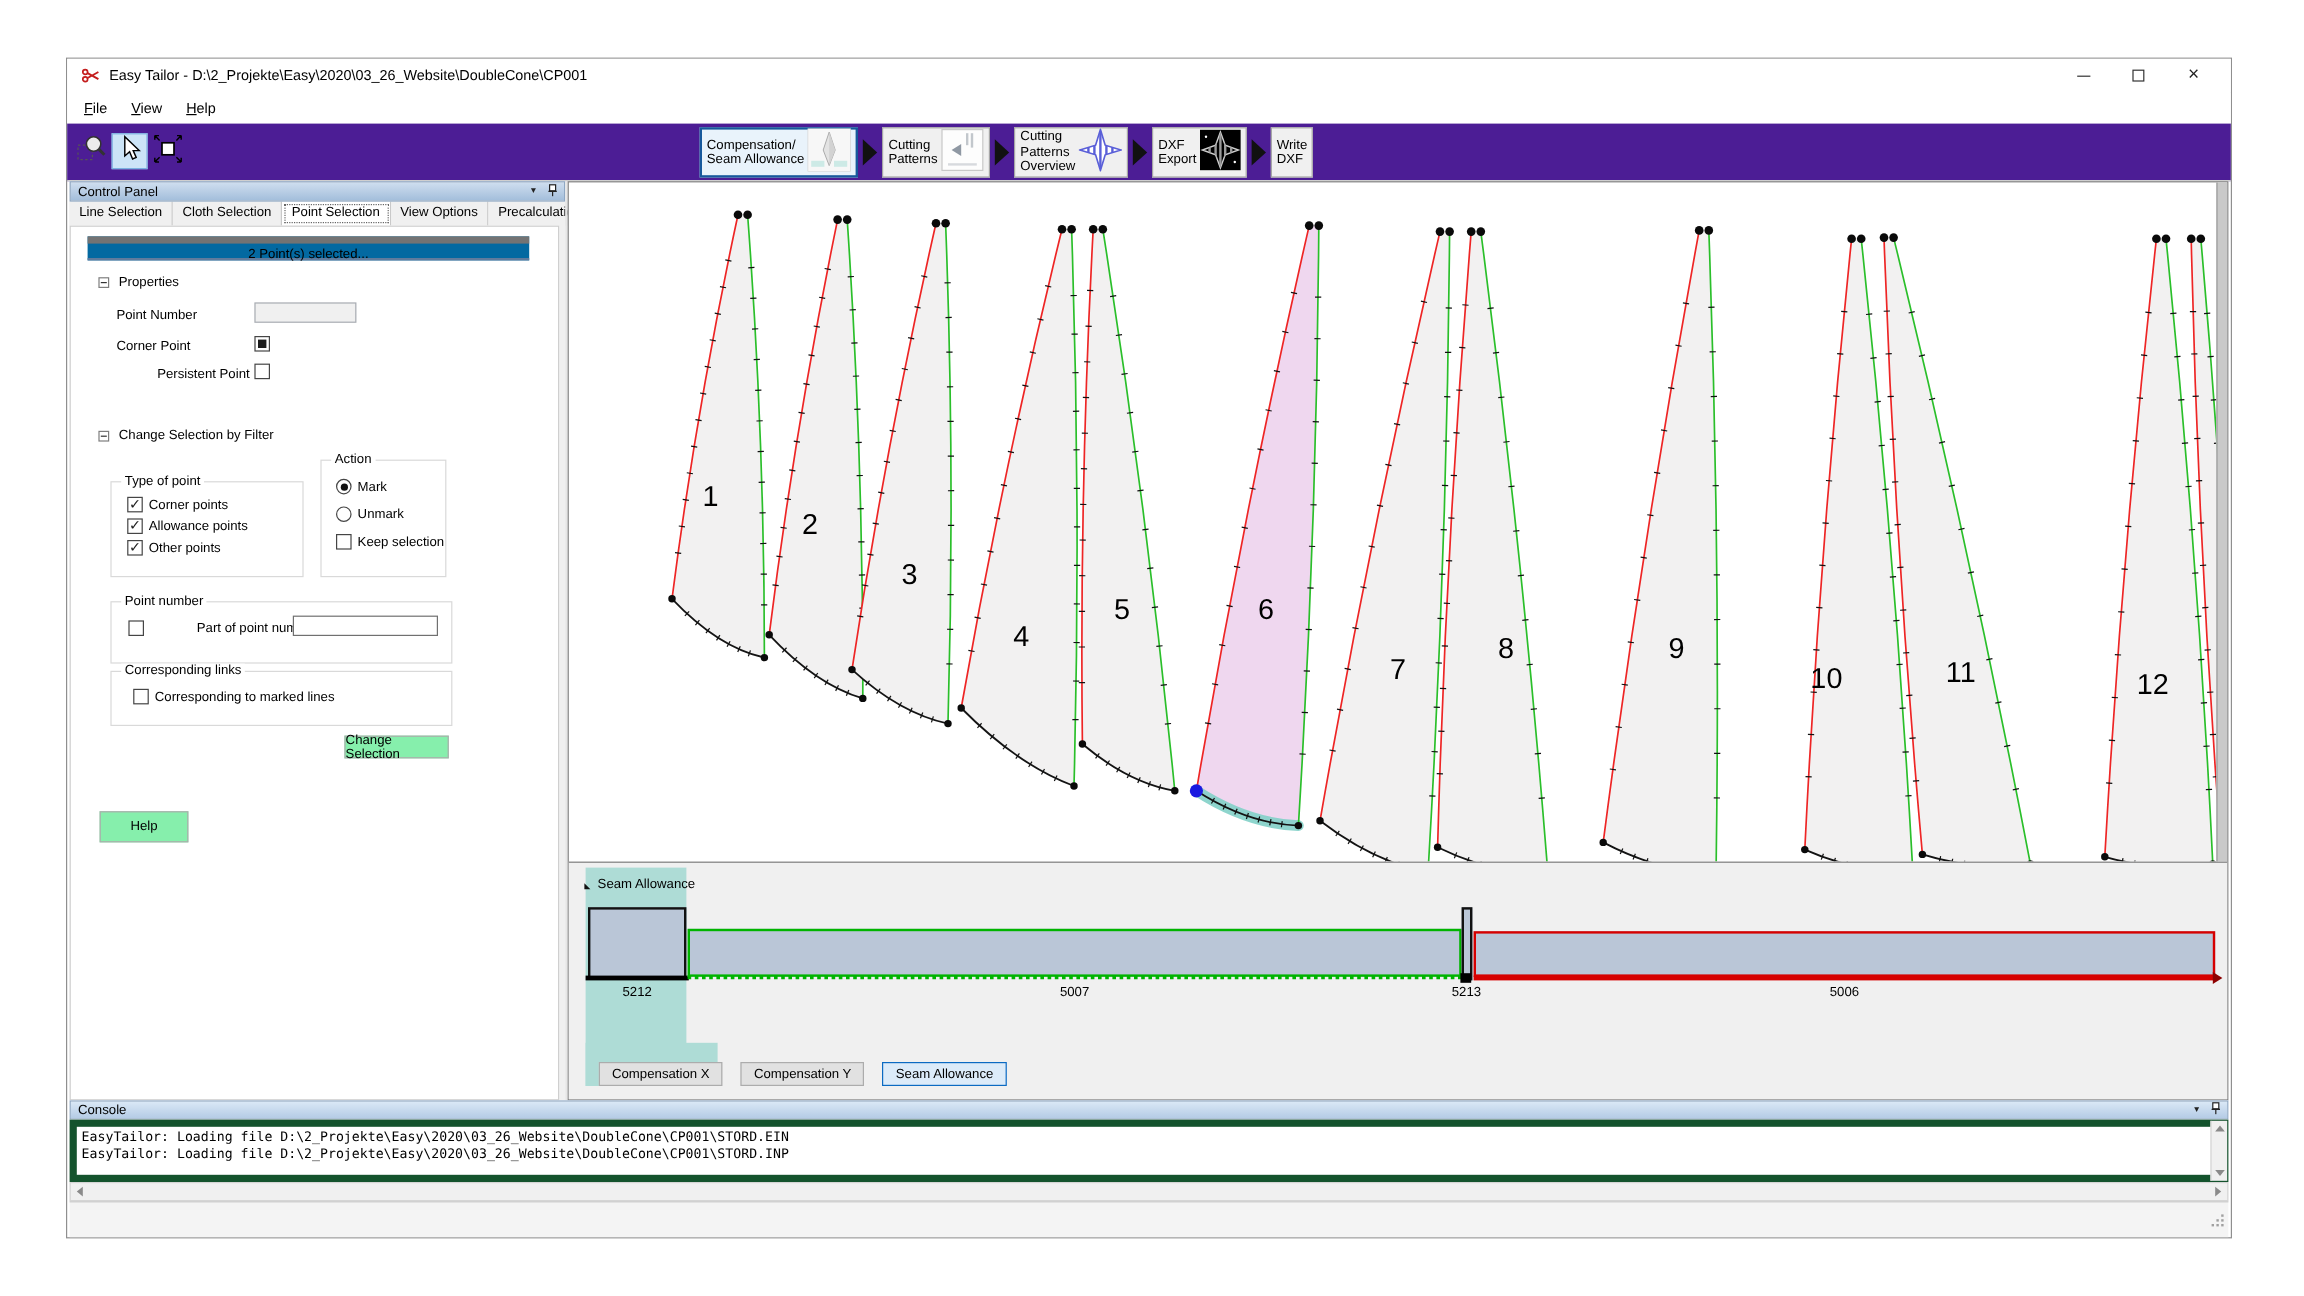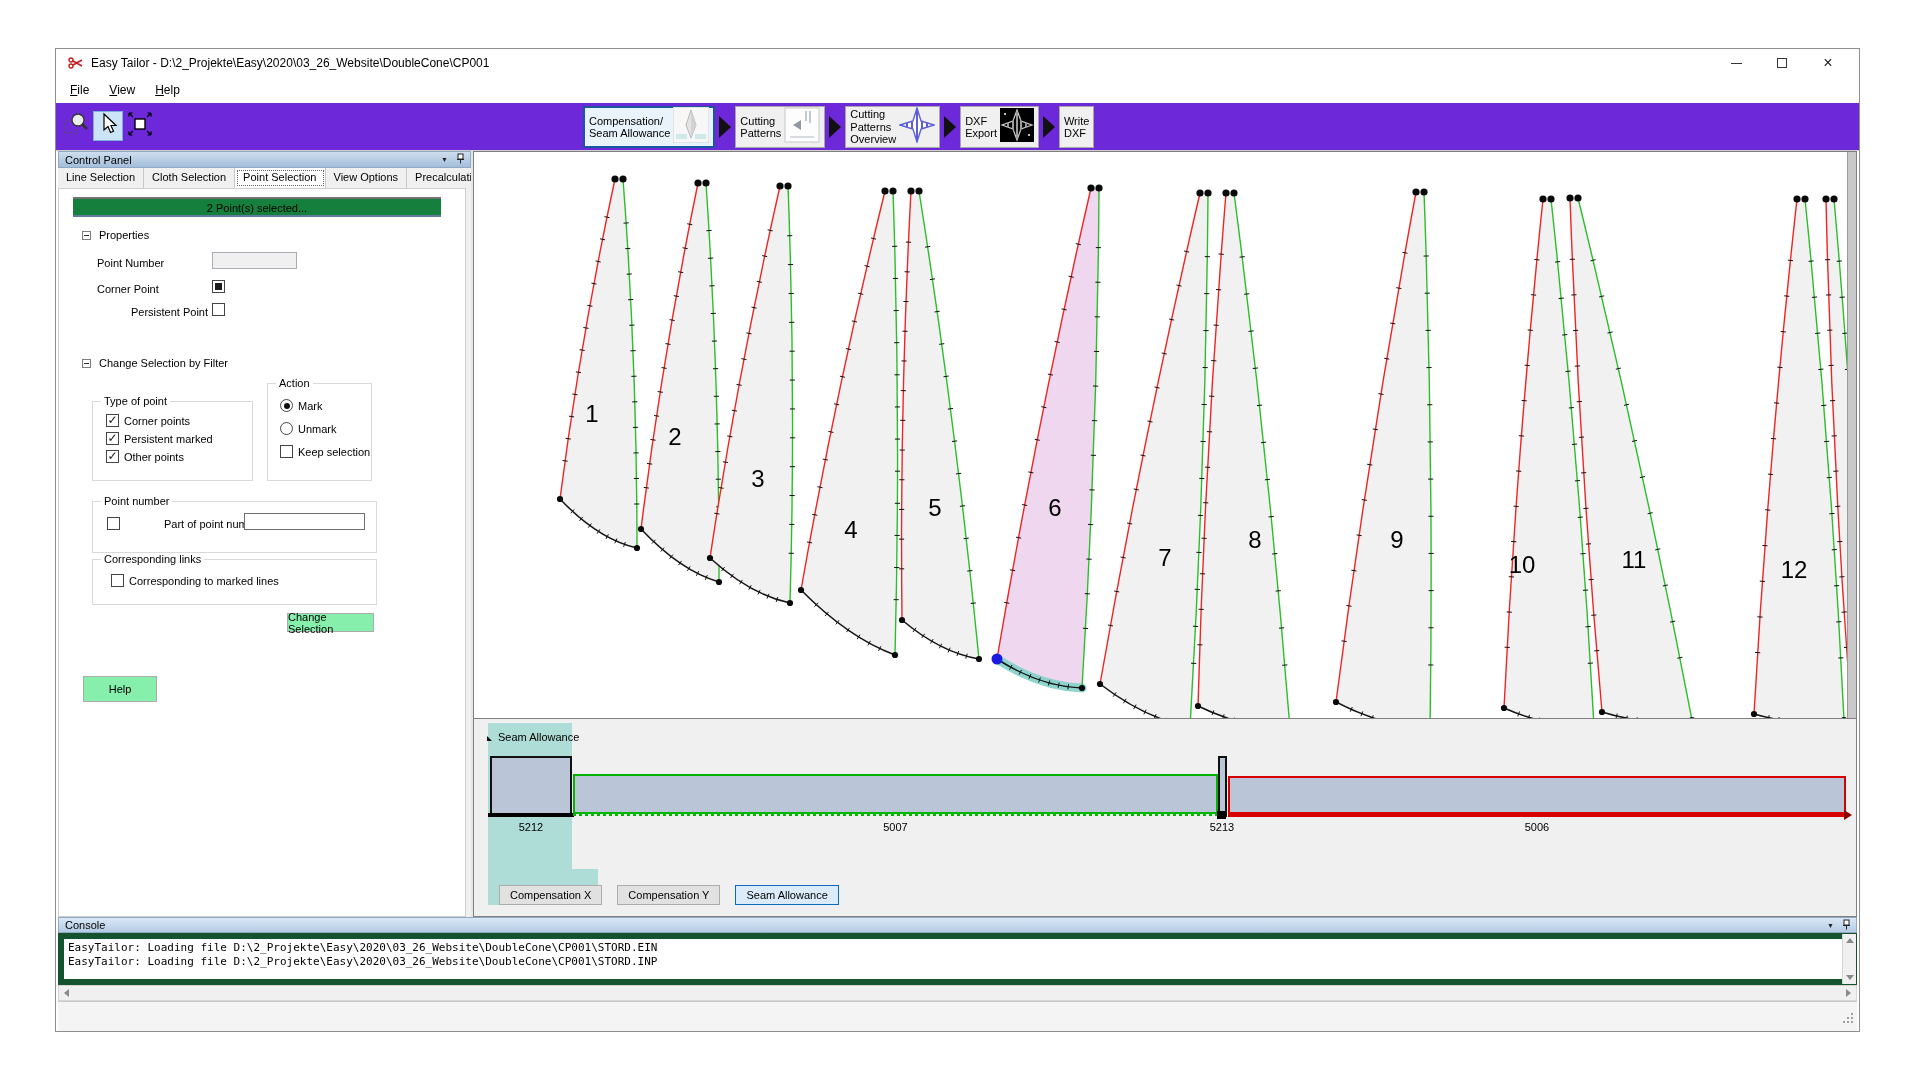--- a/index.html
+++ b/index.html
@@ -15,39 +15,39 @@
   .glyph-min { width:11px; height:1px; background:#333; }
   .glyph-max { width:10px; height:10px; border:1px solid #333; }
   .glyph-close { font-size:16px; line-height:10px; }
 
   
   .menubar { height:26px; display:flex; align-items:center; padding-left:4px; background:#fff; }
   .menu-item { font-size:12px; padding:4px 10px; color:#000; }
   .menu-item u { text-decoration:underline; }
 
   
-  .toolbar { height:48px; background:#6d28d9; position:relative; border-bottom:1px solid #cfcfcf; }
+  .toolbar { height:48px; background:#4c1d95; position:relative; border-bottom:1px solid #cfcfcf; }
   .tool-btn { position:absolute; top:8px; width:30px; height:30px; display:flex; align-items:center; justify-content:center; border:1px solid transparent; }
   .tool-btn.active { background:#cce4f7; border:1px solid #7ab0e0; }
   .workflow { position:absolute; left:527px; top:3px; height:42px; display:flex; align-items:center; }
   .wf-btn { height:42px; background:#f0f0f0; border:1px solid #a6a6a6; display:flex; align-items:center; padding:1px 4px; gap:3px; }
   .wf-btn.active { border:2px solid #17599c; background:#e9f3fb; }
   .wf-label { font-size:11px; line-height:12.5px; color:#000; white-space:nowrap; }
   .wf-arrow { width:0; height:0; border-top:11px solid transparent; border-bottom:11px solid transparent; border-left:12px solid #111; margin:0 4px; }
 
   
   .dock { position:absolute; left:2px; top:102px; width:413px; height:766px; background:#f0f0f0; }
   .dock-header { height:17px; background:linear-gradient(#cfdeef,#a3bedb); border:1px solid #8fa8c4; font-size:11px; color:#000; display:flex; align-items:center; padding-left:6px; position:relative; }
   .hdr-icons { position:absolute; right:5px; top:0; height:100%; display:flex; align-items:center; gap:8px; }
   .chev-down { font-size:7px; color:#222; }
   .cp-tabrow { height:20px; display:flex; background:#f0f0f0; align-items:stretch; }
   .cp-tab { font-size:11px; padding:3px 8px 0 8px; color:#000; border-right:1px solid #c9c9c9; background:#f0f0f0; white-space:nowrap; }
   .cp-tab.active { background:#fff; outline:1px dotted #666; outline-offset:-3px; }
   .cp-body { position:absolute; left:0; right:5px; top:37px; bottom:0; background:#fff; border:1px solid #cfcfcf; }
-  .info-bar { position:absolute; left:14px; right:24px; top:8px; height:20px; background:#15803d; border-top:2px solid #737373; border-bottom:2px solid #5f7b9d; text-align:center; font-size:11px; line-height:18px; color:#000; }
+  .info-bar { position:absolute; left:14px; right:24px; top:8px; height:20px; background:#0369a1; border-top:6px solid #737373; border-bottom:2px solid #5f7b9d; text-align:center; font-size:11px; line-height:18px; color:#000; }
   .sec-header { position:absolute; font-size:11px; color:#000; display:flex; align-items:center; }
   .minusbox { width:9px; height:9px; border:1px solid #7e7e7e; display:inline-block; position:relative; margin-right:8px; background:#fff; }
   .minusbox::after { content:""; position:absolute; left:1px; right:1px; top:3px; height:1px; background:#333; }
   .fld-label { position:absolute; font-size:11px; color:#000; }
   .textbox { position:absolute; border:1px solid #a9adb3; background:#f0f0f0; height:17px; }
   .textbox.enabled { background:#fff; border:1px solid #707070; }
   .cb { width:13px; height:13px; background:#fff; border:1px solid #454545; display:inline-block; position:relative; vertical-align:middle; flex:none; }
   .cb.indet::after { content:""; position:absolute; left:2px; top:2px; right:2px; bottom:2px; background:#1c1c1c; }
   .cb.checked::after { content:"\2713"; position:absolute; left:0.5px; top:-2.5px; font-size:12px; color:#1c1c1c; }
   .rad { width:13px; height:13px; background:#fff; border:1px solid #454545; border-radius:50%; display:inline-block; position:relative; vertical-align:middle; flex:none; }
@@ -289,21 +289,21 @@
 
       <div class="gb" style="left:33px; top:212px; width:161px; height:80px;">
         <span class="gb-title">Type of point</span>
         <div id="type-options" style="padding:12px 0 0 13px;">
             <div class="opt-row">
               <span class="cb checked"></span>
               <span>Corner points</span>
             </div>
             <div class="opt-row">
               <span class="cb checked"></span>
-              <span>Persistent marked</span>
+              <span>Allowance points</span>
             </div>
             <div class="opt-row">
               <span class="cb checked"></span>
               <span>Other points</span>
             </div>
           </div>
       </div>
 
       <div class="gb" style="left:208px; top:194px; width:105px; height:98px;">
         <span class="gb-title">Action</span>

